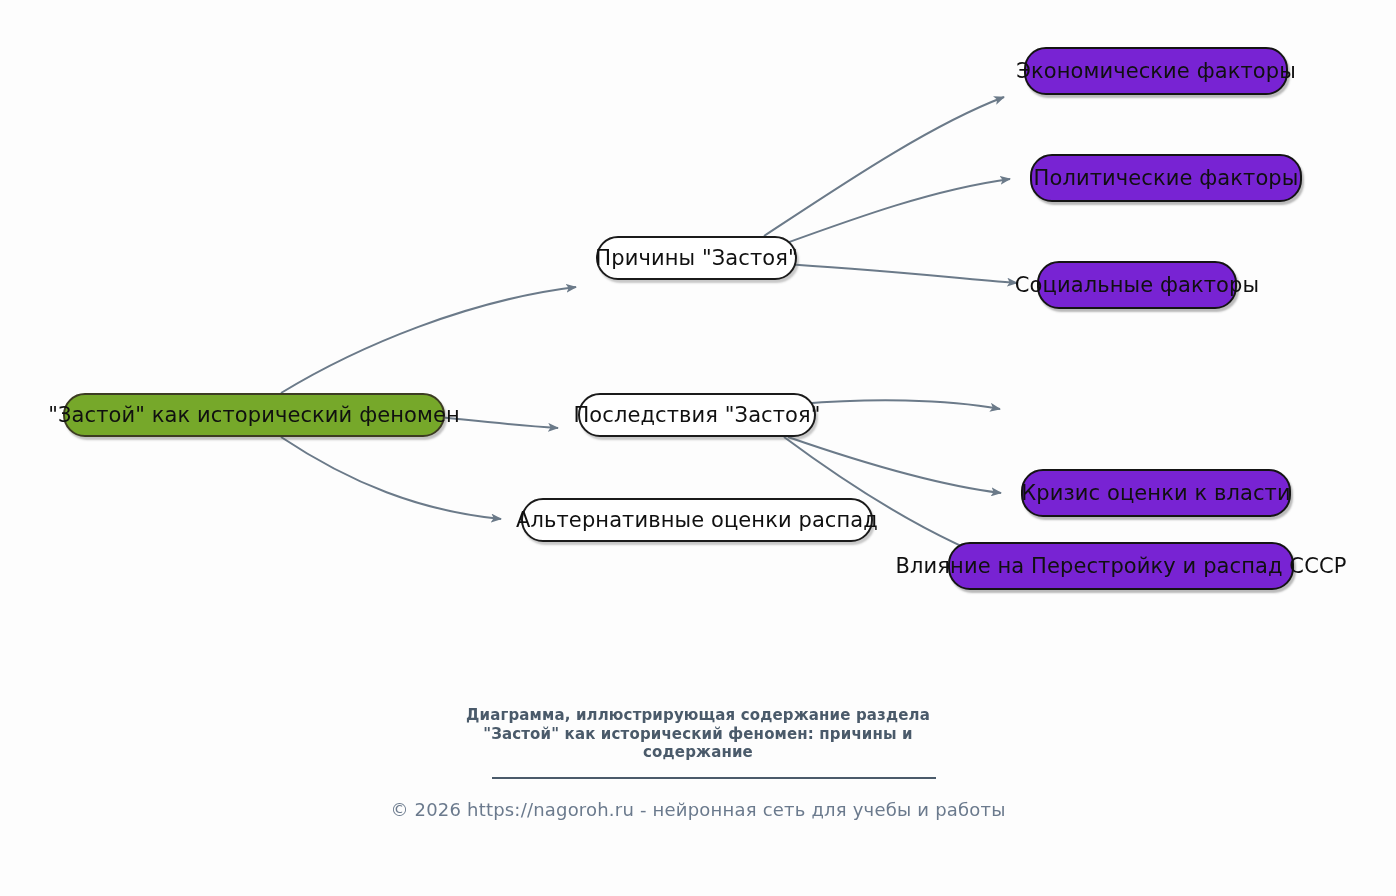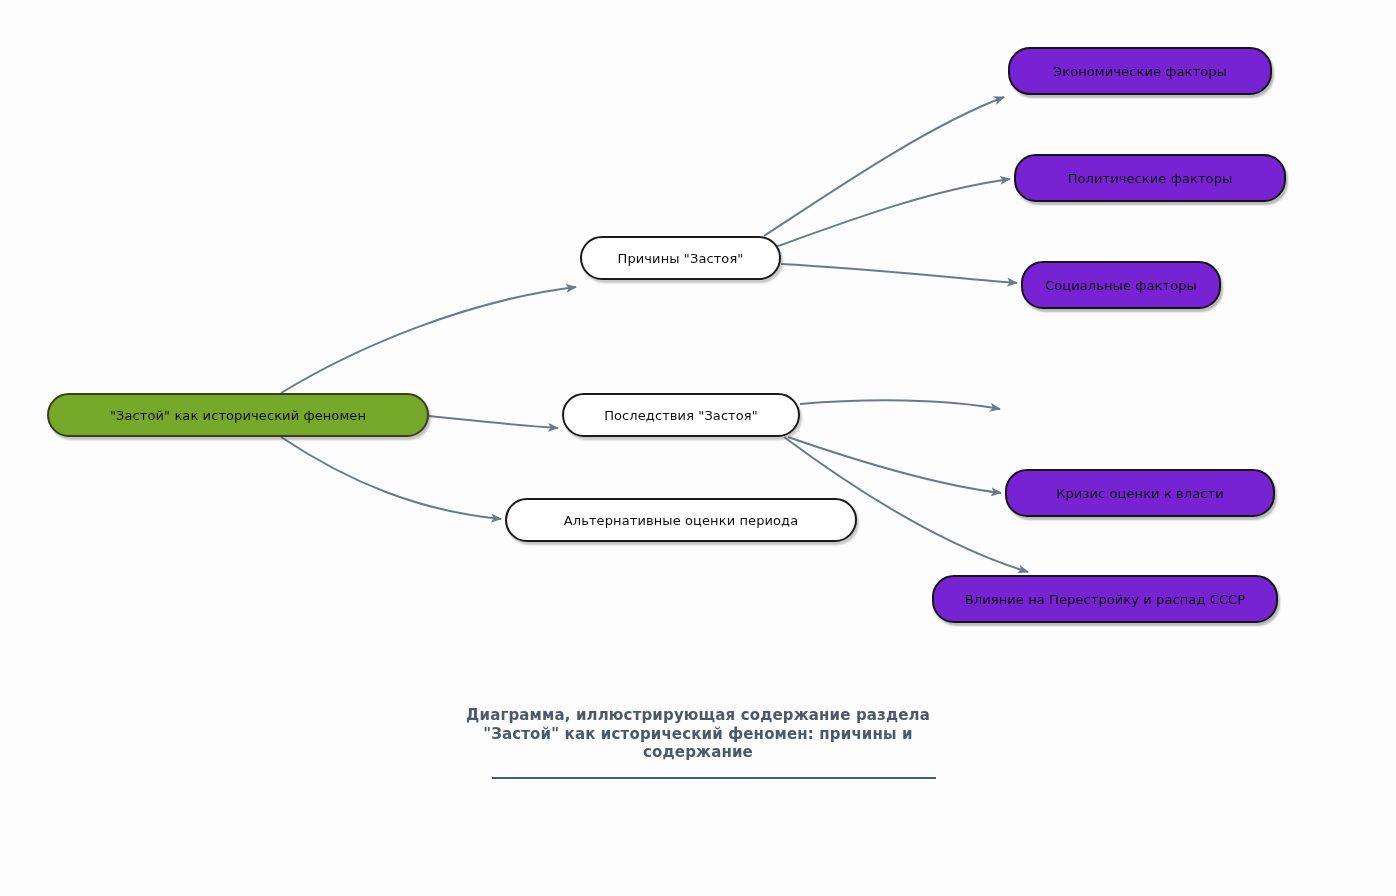--- a/index.html
+++ b/index.html
@@ -24,24 +24,25 @@
     pointer-events: none;
   }
   .node {
     position: absolute;
     box-sizing: border-box;
     display: flex;
     align-items: center;
     justify-content: center;
     border-radius: 22px;
     white-space: nowrap;
-    font-size: 13px;
+    font-size: 21px;
     line-height: 1;
     color: #101010;
     letter-spacing: 0.1px;
+    margin-left: 16px;
   }
   .node-root {
     background: #76a82a;
     border: 2px solid #3c3c22;
     box-shadow: 2px 3px 2px rgba(60,60,60,0.30);
   }
   .node-mid {
     background: #ffffff;
     border: 2px solid #1b1b1b;
     box-shadow: 2px 3px 2px rgba(90,90,90,0.32);
@@ -114,46 +115,47 @@
 
   <div class="node node-mid" style="left:580px;top:236px;width:201px;height:44px;">
     <span>Причины "Застоя"</span>
   </div>
 
   <div class="node node-mid" style="left:562px;top:393px;width:238px;height:44px;">
     <span>Последствия "Застоя"</span>
   </div>
 
   <div class="node node-mid" style="left:505px;top:498px;width:352px;height:44px;">
-    <span>Альтернативные оценки периода</span>
+    <span>Альтернативные оценки распад</span>
   </div>
 
   <div class="node node-leaf" style="left:1008px;top:47px;width:264px;height:48px;">
     <span>Экономические факторы</span>
   </div>
 
   <div class="node node-leaf" style="left:1014px;top:154px;width:272px;height:48px;">
     <span>Политические факторы</span>
   </div>
 
   <div class="node node-leaf" style="left:1021px;top:261px;width:200px;height:48px;">
     <span>Социальные факторы</span>
   </div>
 
 
   <div class="node node-leaf" style="left:1005px;top:469px;width:270px;height:48px;">
     <span>Кризис оценки к власти</span>
   </div>
 
-  <div class="node node-leaf" style="left:932px;top:575px;width:346px;height:48px;">
+  <div class="node node-leaf" style="left:932px;top:542px;width:346px;height:48px;">
     <span>Влияние на Перестройку и распад СССР</span>
   </div>
 
   <div id="caption">
     <span class="cap-line">Диаграмма, иллюстрирующая содержание раздела</span>
     <span class="cap-line">"Застой" как исторический феномен: причины и</span>
     <span class="cap-line">содержание</span>
   </div>
 
   <div id="divider"></div>
 
+  <div id="footer">© 2026 https://nagoroh.ru - нейронная сеть для учебы и работы</div>
 
 </div>
 
 </body></html>

